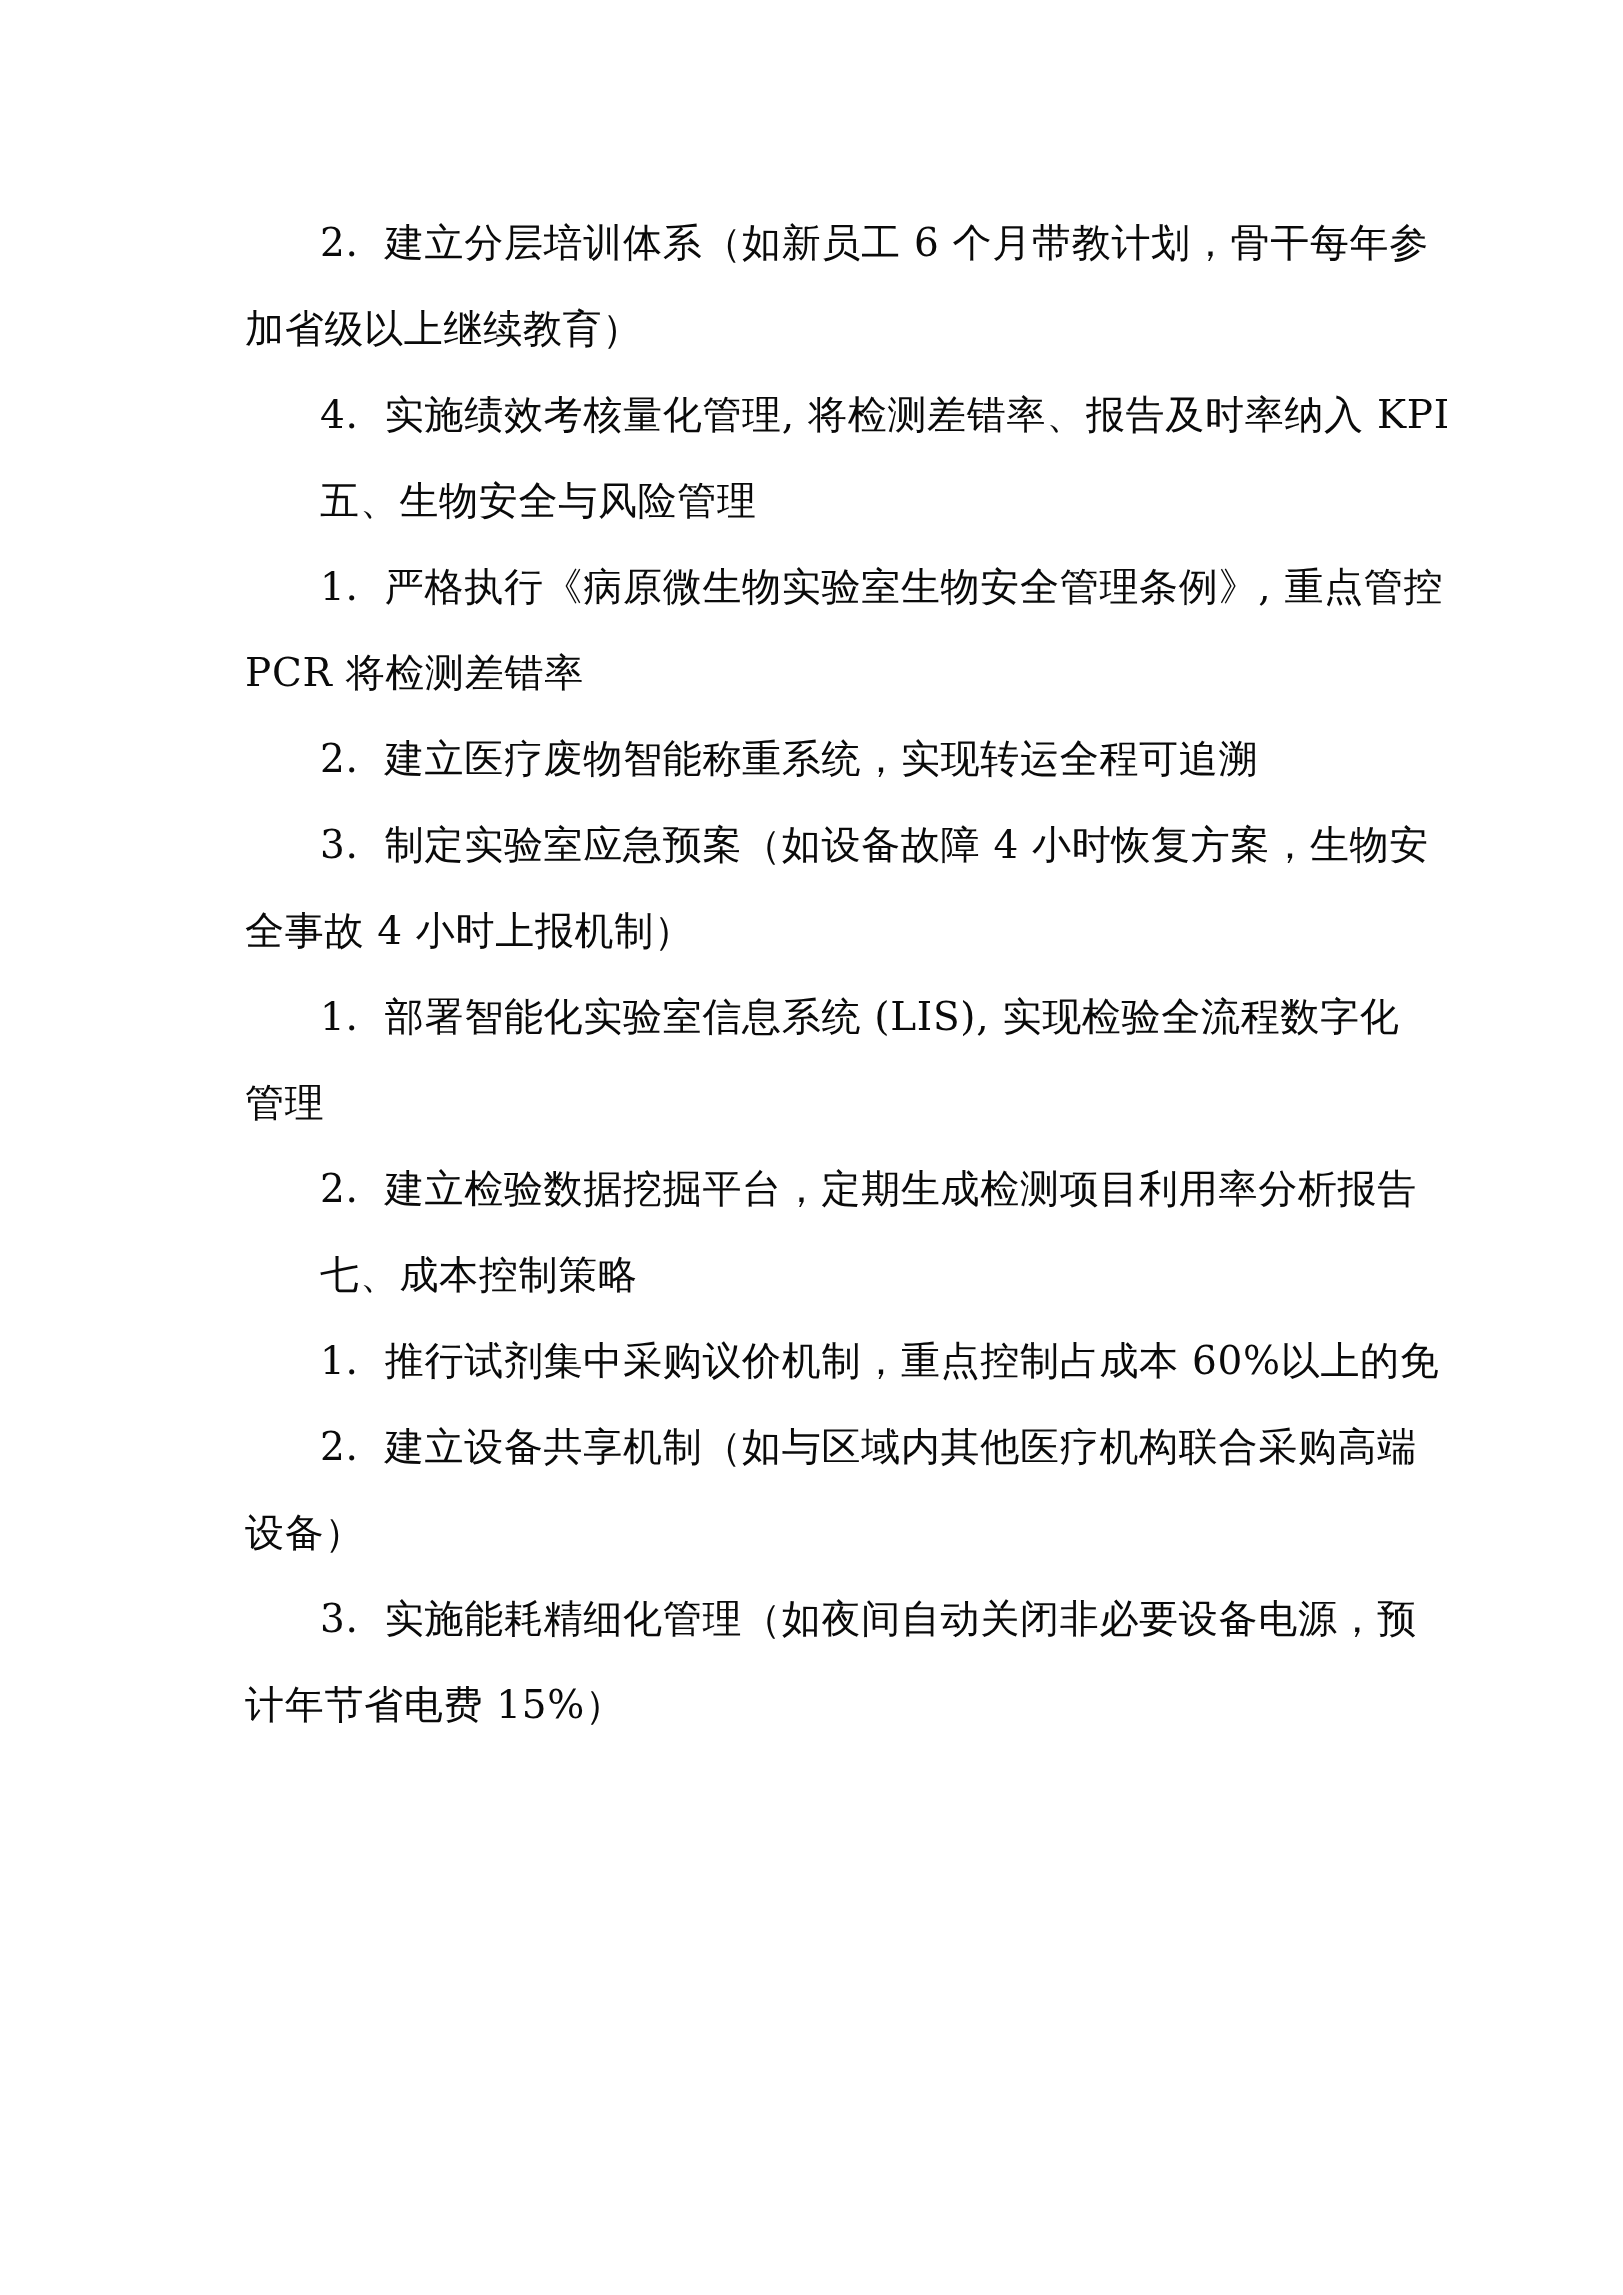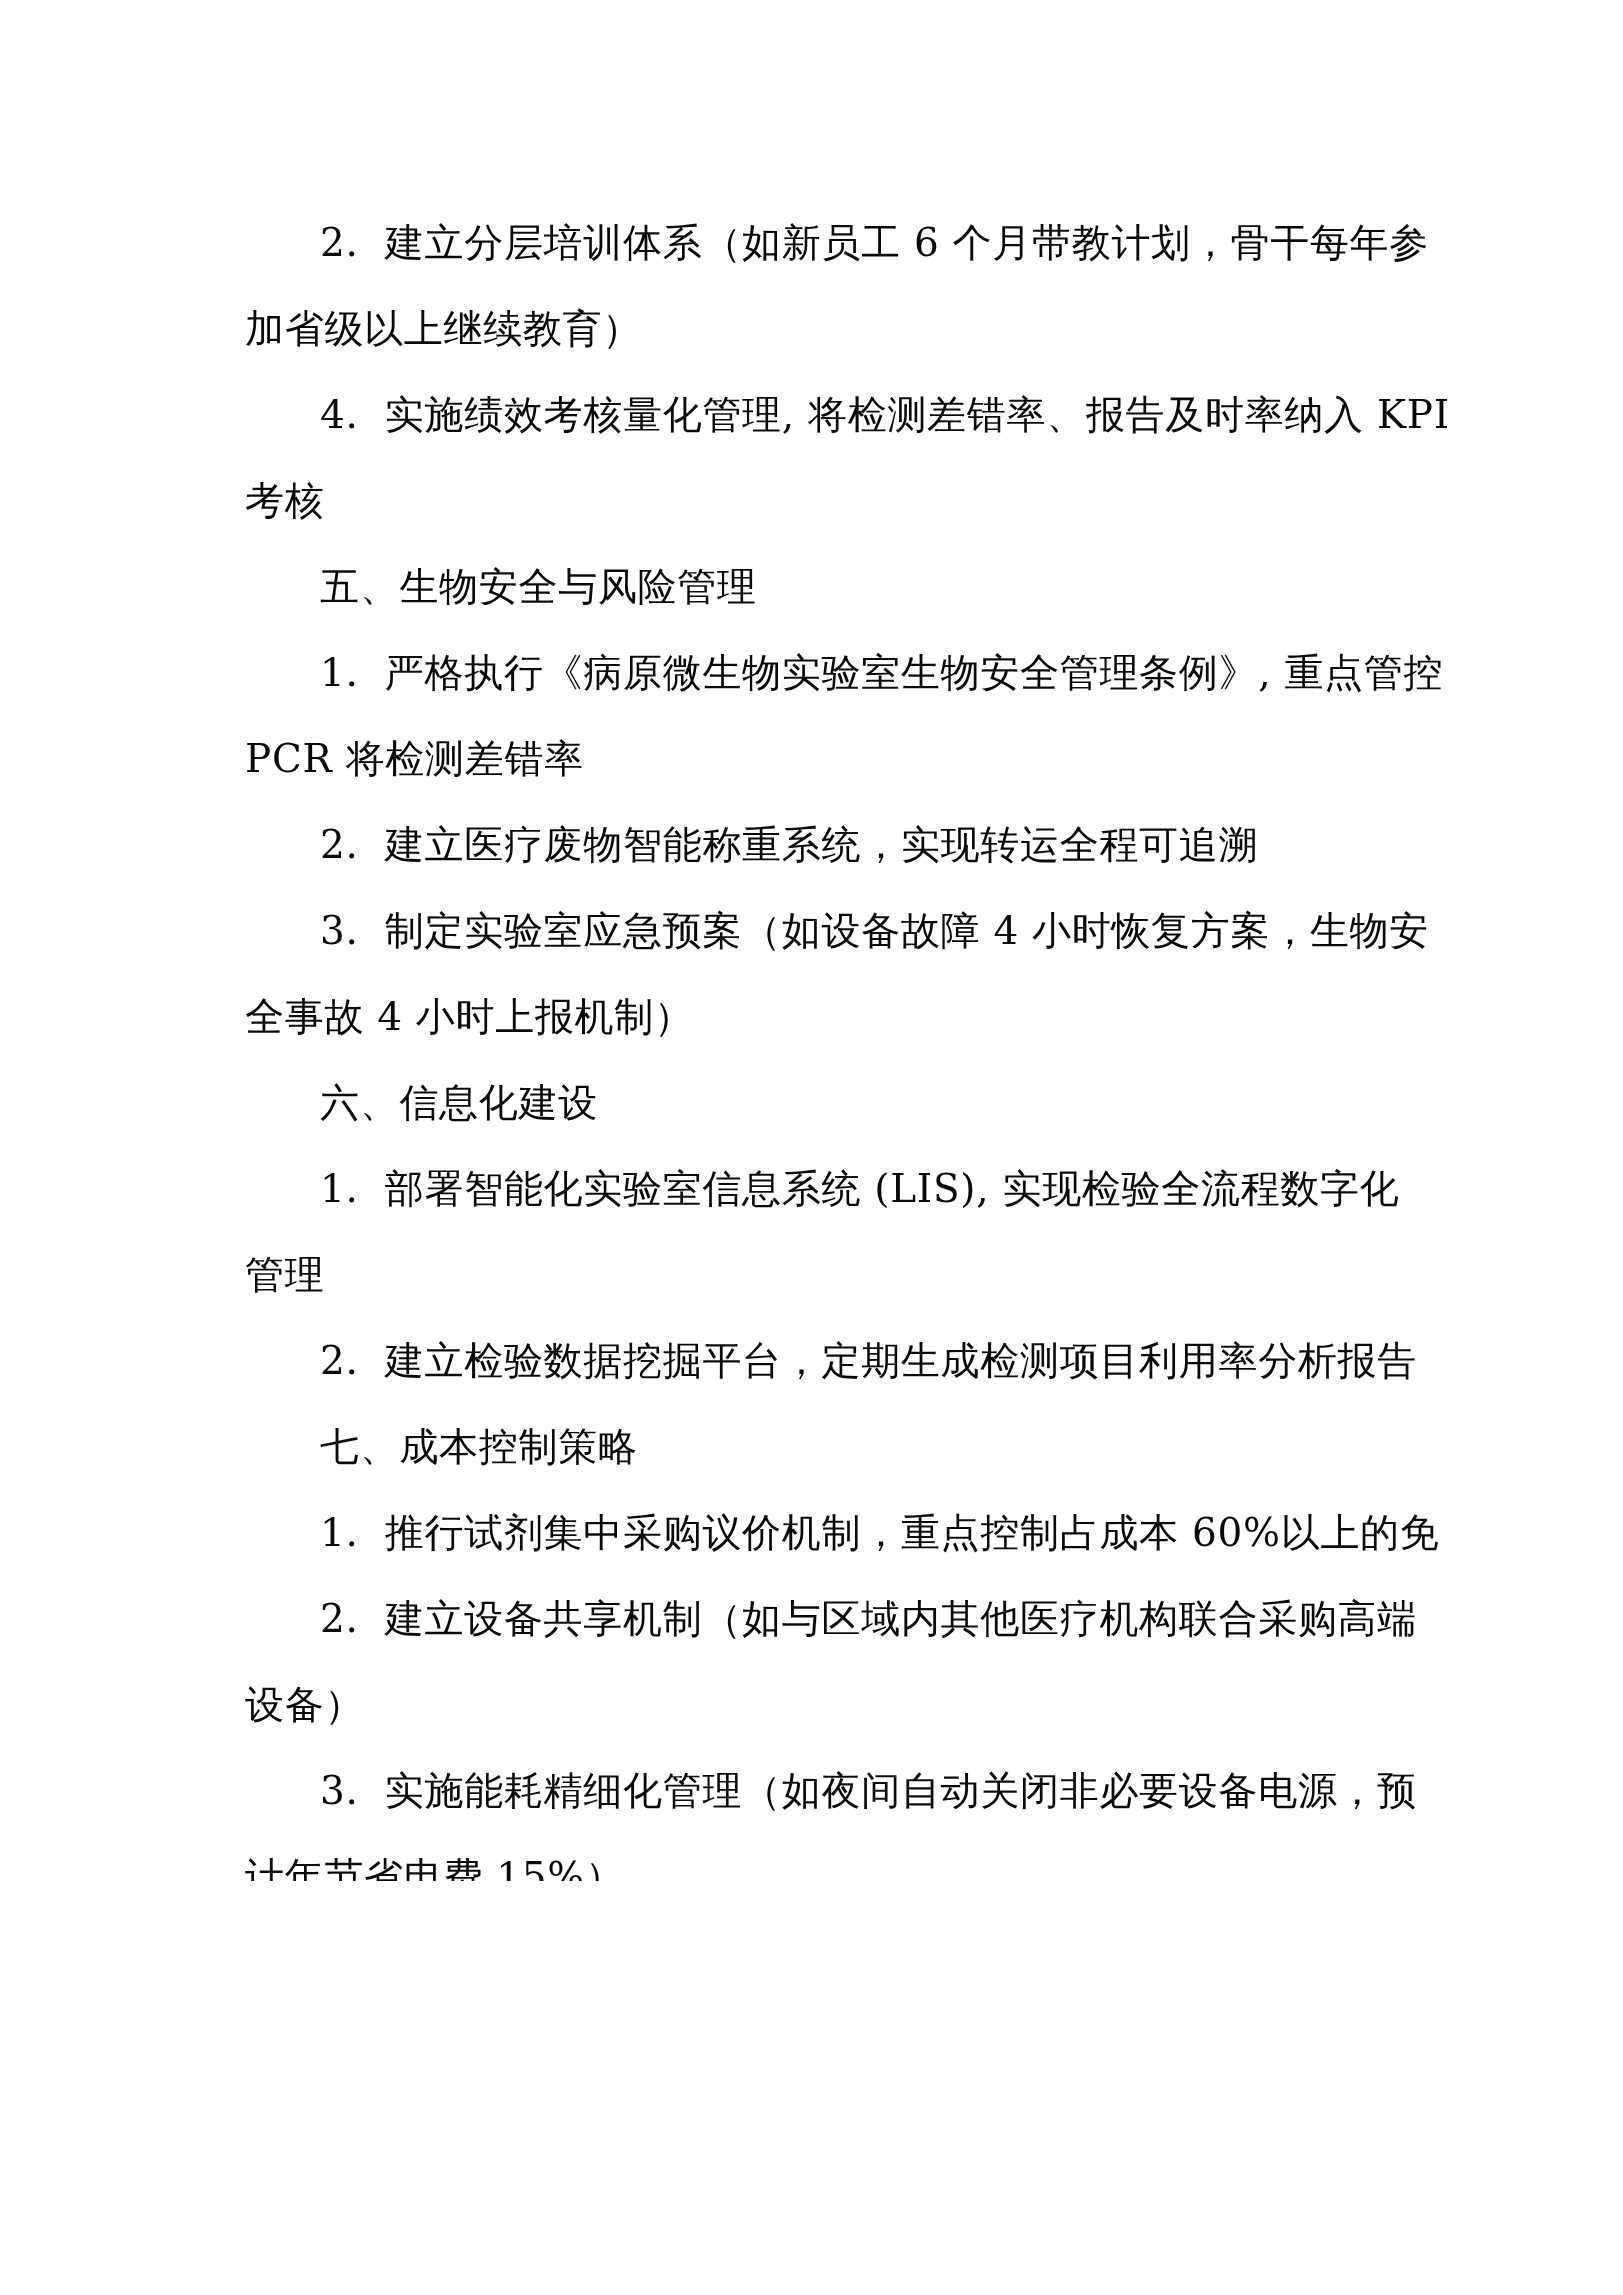--- a/index.html
+++ b/index.html
@@ -34,28 +34,26 @@
   }
 </style>
 </head>
 <body>
 
 <div class="page">
   <div class="textblock">
     <div class="line ind">2.  建立分层培训体系（如新员工 6 个月带教计划，骨干每年参</div>
     <div class="line">加省级以上继续教育）</div>
     <div class="line ind">4.  实施绩效考核量化管理, 将检测差错率、报告及时率纳入 KPI</div>
-    <div class="line">考核</div>
     <div class="line ind">五、生物安全与风险管理</div>
     <div class="line ind">1.  严格执行《病原微生物实验室生物安全管理条例》, 重点管控</div>
     <div class="line">PCR 将检测差错率</div>
     <div class="line ind">2.  建立医疗废物智能称重系统，实现转运全程可追溯</div>
     <div class="line ind">3.  制定实验室应急预案（如设备故障 4 小时恢复方案，生物安</div>
     <div class="line">全事故 4 小时上报机制）</div>
-    <div class="line ind">六、信息化建设</div>
     <div class="line ind">1.  部署智能化实验室信息系统 (LIS), 实现检验全流程数字化</div>
     <div class="line">管理</div>
     <div class="line ind">2.  建立检验数据挖掘平台，定期生成检测项目利用率分析报告</div>
     <div class="line ind">七、成本控制策略</div>
     <div class="line ind">1.  推行试剂集中采购议价机制，重点控制占成本 60%以上的免</div>
     <div class="line ind">2.  建立设备共享机制（如与区域内其他医疗机构联合采购高端</div>
     <div class="line">设备）</div>
     <div class="line ind">3.  实施能耗精细化管理（如夜间自动关闭非必要设备电源，预</div>
     <div class="line">计年节省电费 15%）</div>
   </div>

